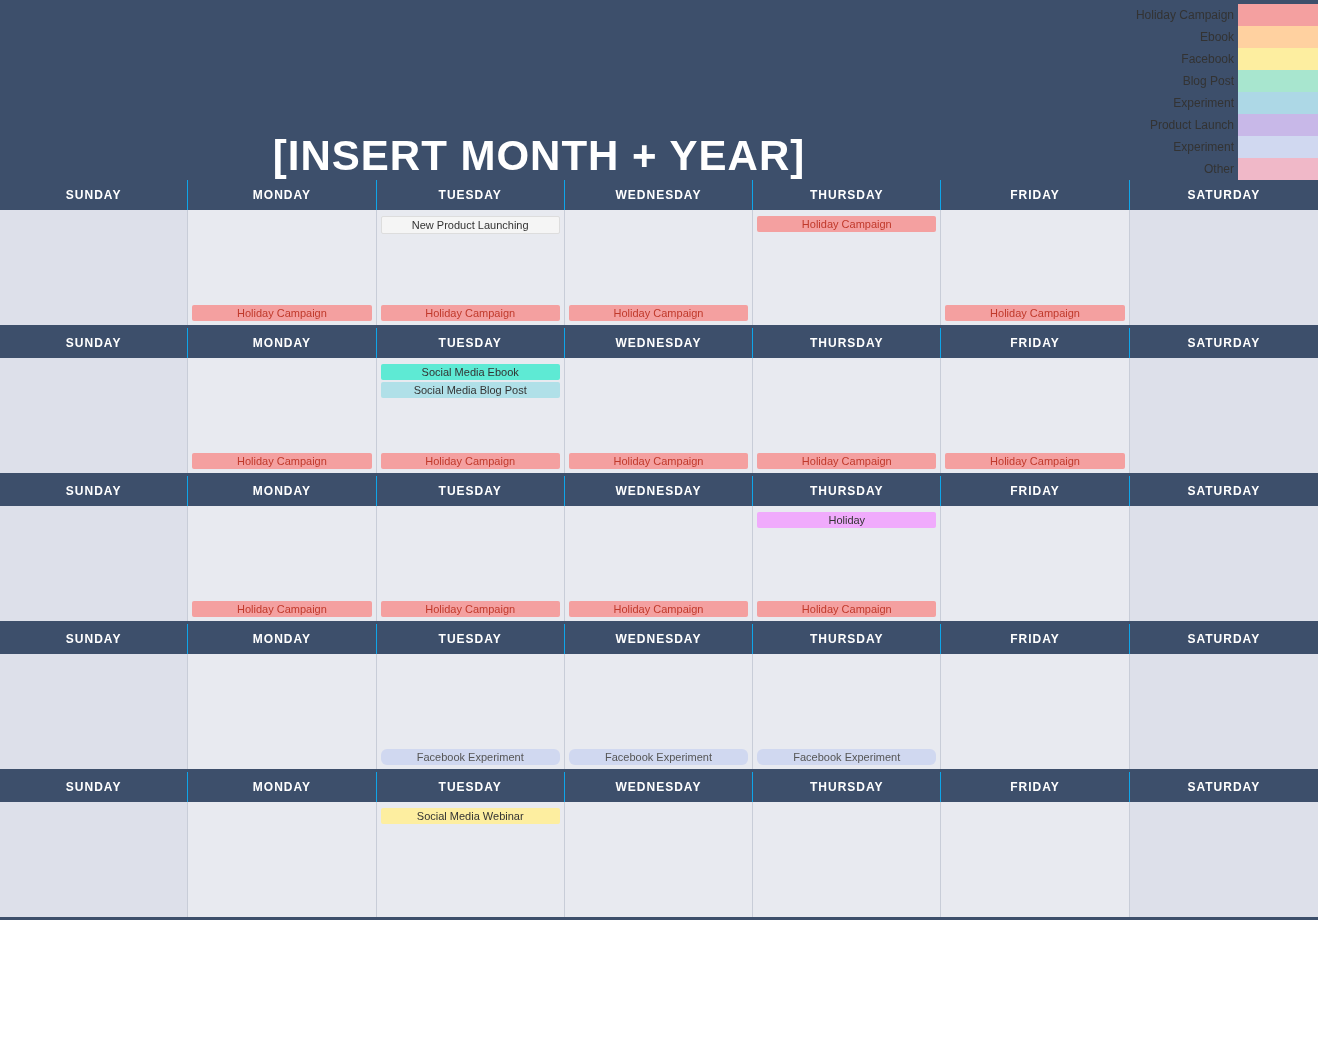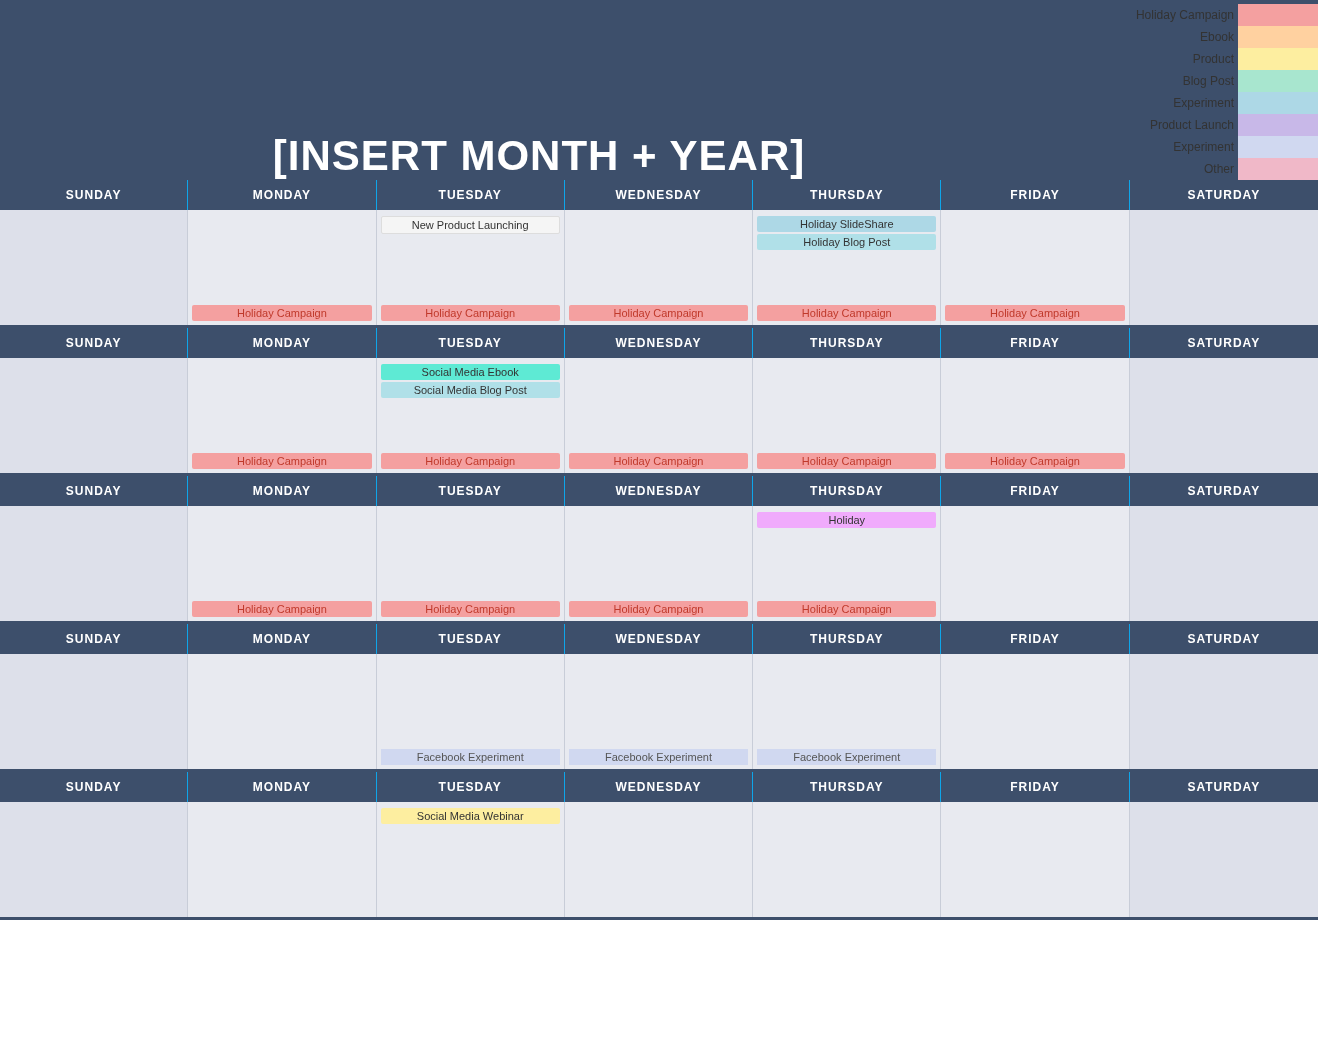--- a/index.html
+++ b/index.html
@@ -18,21 +18,21 @@
 
     .cell-events { display: flex; flex-direction: column; gap: 2px; margin-top: 2px; }
     .event-tag { font-size: 11px; padding: 2px 5px; border-radius: 2px; text-align: center; }
     .event-holiday-slideshare { background: #add8e6; color: #333; }
     .event-holiday-blogpost { background: #b0e0e8; color: #333; }
     .event-new-product { background: #f5f5f5; color: #333; border: 1px solid #ddd; }
     .event-social-ebook { background: #5eead4; color: #333; }
     .event-holiday { background: #f0abfc; color: #333; }
     .event-webinar { background: #fdeea0; color: #333; }
     .campaign-bar { background: #f4a0a0; color: #c0392b; font-size: 11px; padding: 2px 4px; text-align: center; border-radius: 2px; margin-top: 2px; }
-    .experiment-bar { background: #d0d8f0; color: #555; font-size: 11px; padding: 2px 4px; text-align: center; border-radius: 0; margin-top: 2px; }
+    .experiment-bar { background: #d0d8f0; color: #555; font-size: 11px; padding: 2px 4px; text-align: center; border-radius: 6px; margin-top: 2px; }
     .key-header-row { background: #5a6a7e; text-align: right; padding: 4px 10px; color: #ccc; font-size: 13px; font-weight: bold; }
     .key-entry { display: flex; align-items: center; justify-content: flex-end; min-height: 22px; }
     .key-entry-text { font-size: 12px; color: #333; padding-right: 0; text-align: right; flex: 1; padding: 2px 4px; }
     .key-swatch-box { width: 80px; height: 22px; flex-shrink: 0; }
 
     
     .key-entries-wrapper { display: flex; flex-direction: column; }
 
     
     .page { display: flex; flex-direction: column; width: 1318px; }
@@ -55,21 +55,21 @@
       <div class="key-entries-wrapper" id="key-entries">
           <div class="key-entry">
     <div class="key-entry-text">Holiday Campaign</div>
     <div class="key-swatch-box" style="background:#f4a0a0;"></div>
   </div>
           <div class="key-entry">
     <div class="key-entry-text">Ebook</div>
     <div class="key-swatch-box" style="background:#ffd1a0;"></div>
   </div>
           <div class="key-entry">
-    <div class="key-entry-text">Product</div>
+    <div class="key-entry-text">Facebook</div>
     <div class="key-swatch-box" style="background:#fdeea0;"></div>
   </div>
           <div class="key-entry">
     <div class="key-entry-text">Blog Post</div>
     <div class="key-swatch-box" style="background:#a8e6cf;"></div>
   </div>
           <div class="key-entry">
     <div class="key-entry-text">Experiment</div>
     <div class="key-swatch-box" style="background:#add8e6;"></div>
   </div>
@@ -111,24 +111,20 @@
           <div class="cell-events">
             <div class="event-tag event-new-product">New Product Launching</div>
           </div>
           <div class="campaign-bar">Holiday Campaign</div>
         </div>
         <div class="day-cell">
           <div style="flex: 1 1 0%;"></div>
           <div class="campaign-bar">Holiday Campaign</div>
         </div>
         <div class="day-cell">
-          <div class="cell-events">
-            <div class="event-tag event-holiday-slideshare">Holiday SlideShare</div>
-            <div class="event-tag event-holiday-blogpost">Holiday Blog Post</div>
-          </div>
           <div class="campaign-bar">Holiday Campaign</div>
         </div>
         <div class="day-cell">
           <div style="flex: 1 1 0%;"></div>
           <div class="campaign-bar">Holiday Campaign</div>
         </div>
         <div class="day-cell saturday">
           <div style="flex: 1 1 0%;"></div>
         </div>
       </div>

